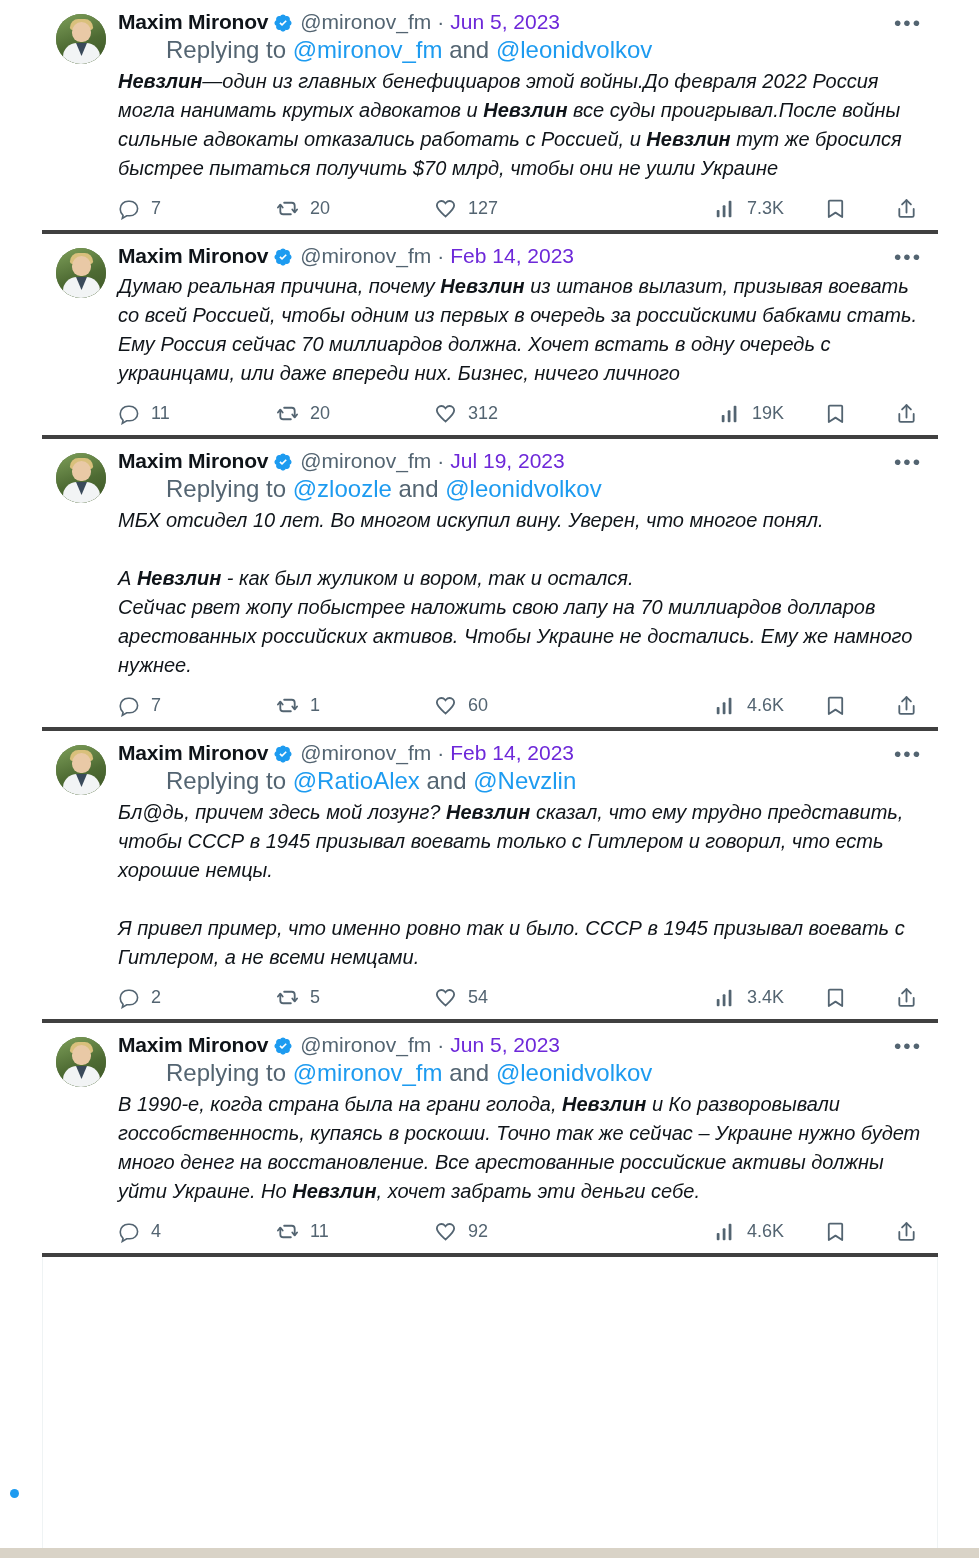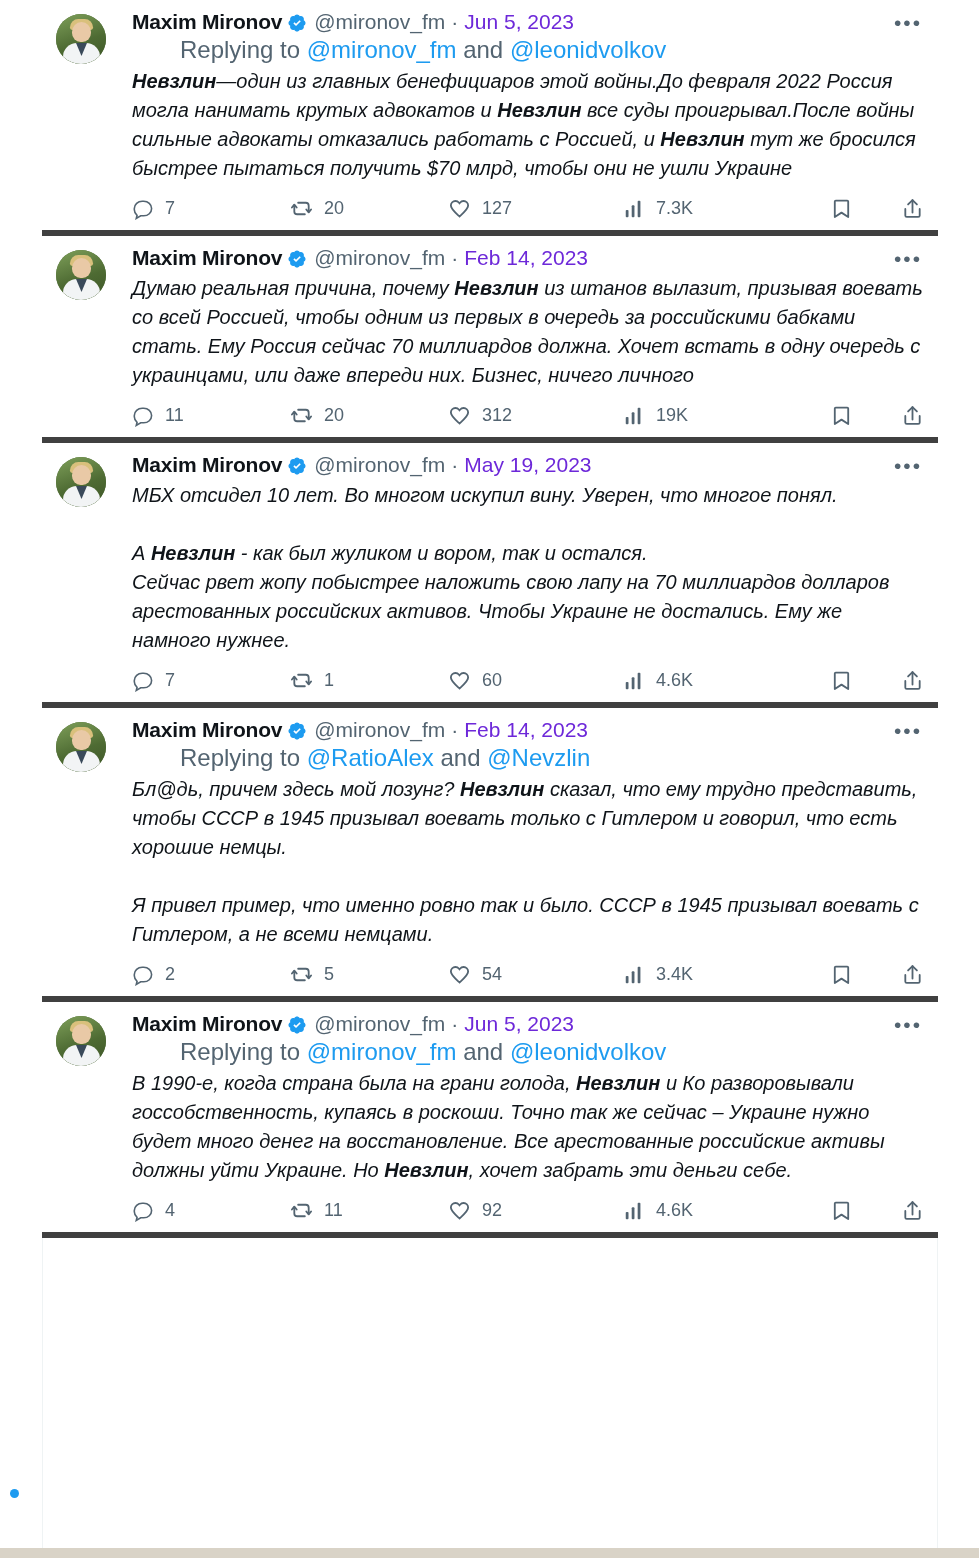--- a/index.html
+++ b/index.html
@@ -29,26 +29,25 @@
     background: #ffffff;
     border-left: 1px solid #eff3f4;
   }
   .feed {
     position: absolute;
     left: 42px;
     right: 41px;
     top: 0;
   }
   .tweet {
-    border-bottom: 6px solid #404040;
+    border-bottom: 4px solid #404040;
     padding: 10px 14px 8px 14px;
     display: flex;
     background: #fff;
     box-sizing: border-box;
-    gap: 14px;
   }
   .avatar-col {
     width: 62px;
     flex: 0 0 62px;
     padding-top: 4px;
   }
   .avatar {
     width: 50px;
     height: 50px;
     border-radius: 50%;
@@ -169,21 +168,21 @@
   .action {
     display: flex;
     align-items: center;
     cursor: pointer;
     color: #536471;
   }
   .action .lbl { margin-left: 11px; font-size: 18px; }
   .a-reply { width: 158px; }
   .a-rt { width: 158px; }
   .a-like { width: 175px; }
-  .a-views { width: 175px; }
+  .a-views { width: 175px; justify-content: flex-end; }
   .action svg { display: block; }
   .tail-icons {
     position: absolute;
     right: 0;
     top: 0;
     display: flex;
     gap: 48px;
   }
   .bullet-dot {
     position: absolute;
@@ -390,23 +389,24 @@
           <div class="head-row">
             <span class="name">Maxim Mironov</span>
             <span class="verified">
               <svg viewBox="0 0 24 24" width="20" height="20">
                 <path fill="#1d9bf0" d="M22.25 12c0-1.43-.88-2.67-2.19-3.34.46-1.39.2-2.9-.81-3.91s-2.52-1.27-3.91-.81C14.67 2.63 13.43 1.75 12 1.75s-2.67.88-3.34 2.19c-1.39-.46-2.9-.2-3.91.81s-1.27 2.52-.81 3.91c-1.31.67-2.19 1.91-2.19 3.34s.88 2.67 2.19 3.34c-.46 1.39-.2 2.9.81 3.91s2.52 1.27 3.91.81c.67 1.31 1.91 2.19 3.34 2.19s2.67-.88 3.34-2.19c1.39.46 2.9.2 3.91-.81s1.27-2.52.81-3.91c1.31-.67 2.19-1.91 2.19-3.34z"></path>
                 <path fill="#fff" d="M10.84 15.72l-3.2-3.2 1.41-1.41 1.79 1.79 4.3-4.3 1.41 1.41-5.71 5.71z"></path>
               </svg>
             </span>
             <span class="handle">@mironov_fm</span>
             <span class="dot">·</span>
-            <span class="date">May 19, 2023</span>
+            <span class="date">Jul 19, 2023</span>
             <span class="more">•••</span>
           </div>
+          <div class="replying"><span>Replying to</span> <span class="mention">@zloozle</span> <span>and</span> <span class="mention">@leonidvolkov</span></div>
           <div class="text">МБХ отсидел 10 лет. Во многом искупил вину. Уверен, что многое понял.
 
 А <b>Невзлин</b> - как был жуликом и вором, так и остался.
 Сейчас рвет жопу побыстрее наложить свою лапу на 70 миллиардов долларов арестованных российских активов. Чтобы Украине не достались. Ему же намного нужнее.</div>
           <div class="actions">
             <div class="action a-reply">
               <span>
                 <svg viewBox="0 0 24 24" width="22" height="22">
                   <path fill="none" stroke="#536471" stroke-width="1.9" d="M1.75 12.5c0-5 4.2-8.6 9.35-8.6h1.8c5.15 0 9.35 3.6 9.35 8.6s-4.2 8.6-9.35 8.6H9.3l-5.2 3.1.9-3.7c-1.95-1.6-3.25-3.9-3.25-6.5z" transform="scale(0.92) translate(1,0)"></path>
                 </svg>

